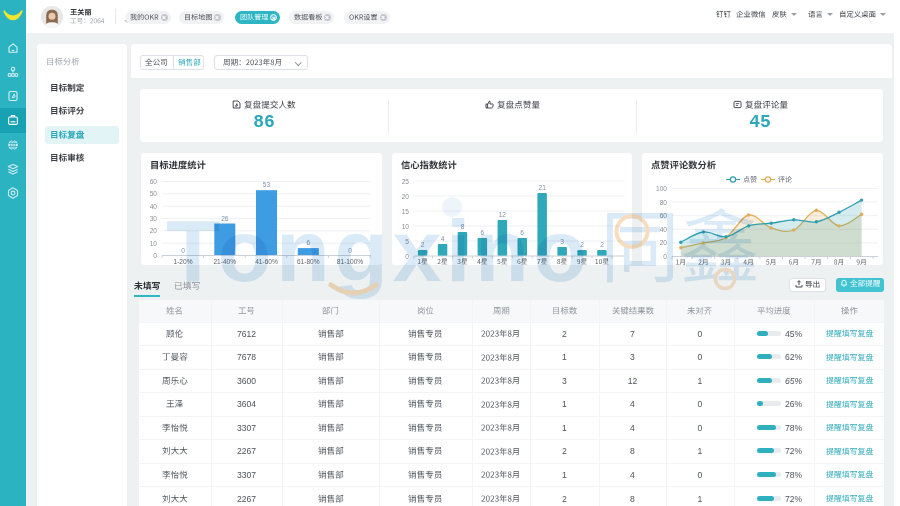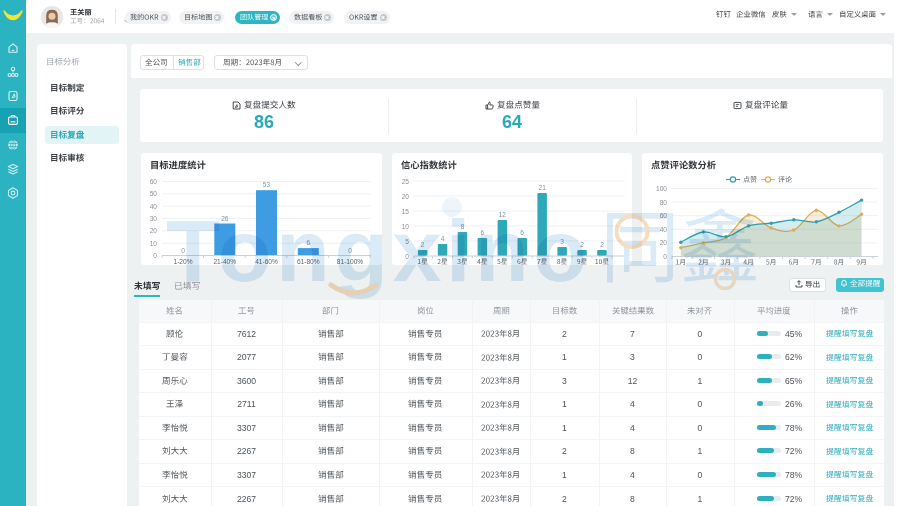--- a/index.html
+++ b/index.html
@@ -24,21 +24,21 @@
 .hlink { position:absolute; top:11px; }
 .caret { display:inline-block; width:0; height:0; border-left:3px solid transparent; border-right:3px solid transparent; border-top:3.6px solid #9aa0a8; vertical-align:2px; margin-left:4px; }
 #side2 { position:absolute; left:37px; top:44px; width:90px; height:462px; background:#fff; border-radius:4px 4px 0 0; z-index:5; }
 #side2 .sel { position:absolute; left:8px; top:82px; width:74px; height:18px; background:#e2f4f6; border-radius:3px; }
 .card { position:absolute; background:#fff; border:1px solid #eef0f2; border-radius:4px; z-index:5; }
 #filterbar { position:absolute; left:131px; top:44px; width:761px; height:34px; background:#fff; border-radius:4px 4px 0 0; z-index:5; }
 .tgl { position:absolute; left:9px; top:11px; width:64px; height:15px; border:1px solid #dde0e4; border-radius:3px; background:#fff; }
 .tgl .sep { position:absolute; left:32px; top:0; width:1px; height:13px; background:#dde0e4; }
 .drop { position:absolute; left:83px; top:11px; width:94px; height:15px; border:1px solid #dde0e4; border-radius:3px; background:#fff; }
 .drop .ch { position:absolute; right:7px; top:4px; width:4.5px; height:4.5px; border-right:1px solid #8a9099; border-bottom:1px solid #8a9099; transform:rotate(45deg); }
-#stats { left:139px; top:88px; width:745px; height:55px; }
+#stats { left:139px; top:88px; width:745px; height:55px;font-family:Liberation Mono, monospace; }
 #stats .num { position:absolute; top:22.5px; width:248px; text-align:center; font-size:18px; font-weight:bold; color:#2ba8b9; }
 #stats .div { position:absolute; top:10px; width:1px; height:35px; background:#ecedef; }
 .chart { height:114px; top:152px; }
 #btn-exp { position:absolute; left:789px; top:278px; width:37px; height:14px; background:#fff; border:1px solid #dde0e4; border-radius:3px; z-index:6; text-align:center; font-size:7.6px; line-height:11.5px; }
 #btn-rem { position:absolute; left:836px; top:278px; width:48px; height:14px; background:#41c3d2; border-radius:3px; z-index:6; text-align:center; font-size:7.6px; line-height:12.5px; }
 #tblwrap { position:absolute; left:139px; top:300px; width:745px; height:206px; z-index:5; background:#fff; }
 #tbl { border-collapse:collapse; table-layout:fixed; width:745px; background:#fff; font-size:8.6px; color:#4e545b; }
 #tbl th { background:#f7f8fa; height:22px; border-right:1px solid #f1f3f5; font-weight:normal; }
 #tbl td { height:23.5px; text-align:center; border-right:1px solid #f2f4f6; border-top:1px solid #f2f4f6; }
 #tbl th:last-child, #tbl td:last-child { border-right:none; }
@@ -283,30 +283,30 @@
       </svg></div>
     <div class="num" style="left:0px;">86</div>
     <div class="div" style="left:248px;"></div>
     <div class="abs stlb" style="left:248px; top:11px; width:248px; text-align:center;"><svg width="9" height="9" viewBox="0 0 9 9" fill="none" stroke="#33373d" stroke-width="0.9" style="vertical-align:-1.5px; margin-right:3px;">
         <path d="M1,4 L2.6,4 L2.6,8 L1,8 Z M2.6,4.4 L4.4,1 Q5.4,1.2 5.2,2.4 L4.9,4 L7.6,4 Q8.4,4.1 8.2,5 L7.6,7.4 Q7.4,8 6.7,8 L2.6,8" stroke-linejoin="round"></path>
       </svg><svg class="cjt" width="43.0" height="6.88" style="">
         <g transform="translate(0,6.88) scale(0.008600,-0.008600)" fill="#3a3f46">
           <use href="#s21"></use>
         </g>
       </svg></div>
-    <div class="num" style="left:248px;">64</div>
     <div class="div" style="left:496px;"></div>
     <div class="abs stlb" style="left:496px; top:11px; width:248px; text-align:center;"><svg width="9" height="9" viewBox="0 0 9 9" fill="none" stroke="#33373d" stroke-width="0.9" style="vertical-align:-1.5px; margin-right:3px;">
         <rect x="1" y="1.4" width="7" height="6.2" rx="1"></rect>
         <path d="M2.8,3.6 L6.2,3.6 M2.8,5.4 L5,5.4" stroke-width="0.8"></path>
       </svg><svg class="cjt" width="43.0" height="6.88" style="">
         <g transform="translate(0,6.88) scale(0.008600,-0.008600)" fill="#3a3f46">
           <use href="#s22"></use>
         </g>
       </svg></div>
+    <div class="num" style="left:496px;">45</div>
   </div>
 <div class="card chart" id="c1" style="left:140px; width:243px;">
 <div class="abs" style="left:9px; top:8px;">
       <svg class="cjt" width="55.8" height="7.44" style="display:block;">
         <g transform="translate(0,7.44) scale(0.009300,-0.009300)" fill="#2f3338">
           <use href="#s47"></use>
         </g>
       </svg>
     </div>
 <svg class="abs" style="left:0; top:0;" width="241" height="112" viewBox="0 0 241 112" font-family="Liberation Sans,sans-serif">
@@ -631,21 +631,21 @@
                 <use href="#s40"></use>
               </g>
             </svg></td>
         </tr>
         <tr>
           <td><svg class="cjt" width="25.8" height="6.88" style="">
               <g transform="translate(0,6.88) scale(0.008600,-0.008600)" fill="#4e545b">
                 <use href="#s41"></use>
               </g>
             </svg></td>
-          <td>2077</td>
+          <td>7678</td>
           <td><svg class="cjt" width="25.8" height="6.88" style="">
               <g transform="translate(0,6.88) scale(0.008600,-0.008600)" fill="#4e545b">
                 <use href="#s18"></use>
               </g>
             </svg></td>
           <td><svg class="cjt" width="34.4" height="6.88" style="">
               <g transform="translate(0,6.88) scale(0.008600,-0.008600)" fill="#4e545b">
                 <use href="#s38"></use>
               </g>
             </svg></td>
@@ -682,34 +682,34 @@
               </g>
             </svg></td>
           <td><svg class="cjt" width="39.2" height="6.56" style="">
               <g transform="translate(0,6.56) scale(0.008200,-0.008200)" fill="#4e545b">
                 <use href="#s39"></use>
               </g>
             </svg></td>
           <td>3</td>
           <td>12</td>
           <td>1</td>
-          <td style="padding-left:11px;"><span class="pg"><i style="width:65%"></i></span>65%</td>
+          <td style="padding-left:11px;font-style:italic;"><span class="pg"><i style="width:65%"></i></span>65%</td>
           <td><svg class="cjt" width="47.4" height="6.32" style="">
               <g transform="translate(0,6.32) scale(0.007900,-0.007900)" fill="#2caaba">
                 <use href="#s40"></use>
               </g>
             </svg></td>
         </tr>
         <tr>
           <td><svg class="cjt" width="17.2" height="6.88" style="">
               <g transform="translate(0,6.88) scale(0.008600,-0.008600)" fill="#4e545b">
                 <use href="#s43"></use>
               </g>
             </svg></td>
-          <td>2711</td>
+          <td>3604</td>
           <td><svg class="cjt" width="25.8" height="6.88" style="">
               <g transform="translate(0,6.88) scale(0.008600,-0.008600)" fill="#4e545b">
                 <use href="#s18"></use>
               </g>
             </svg></td>
           <td><svg class="cjt" width="34.4" height="6.88" style="">
               <g transform="translate(0,6.88) scale(0.008600,-0.008600)" fill="#4e545b">
                 <use href="#s38"></use>
               </g>
             </svg></td>

